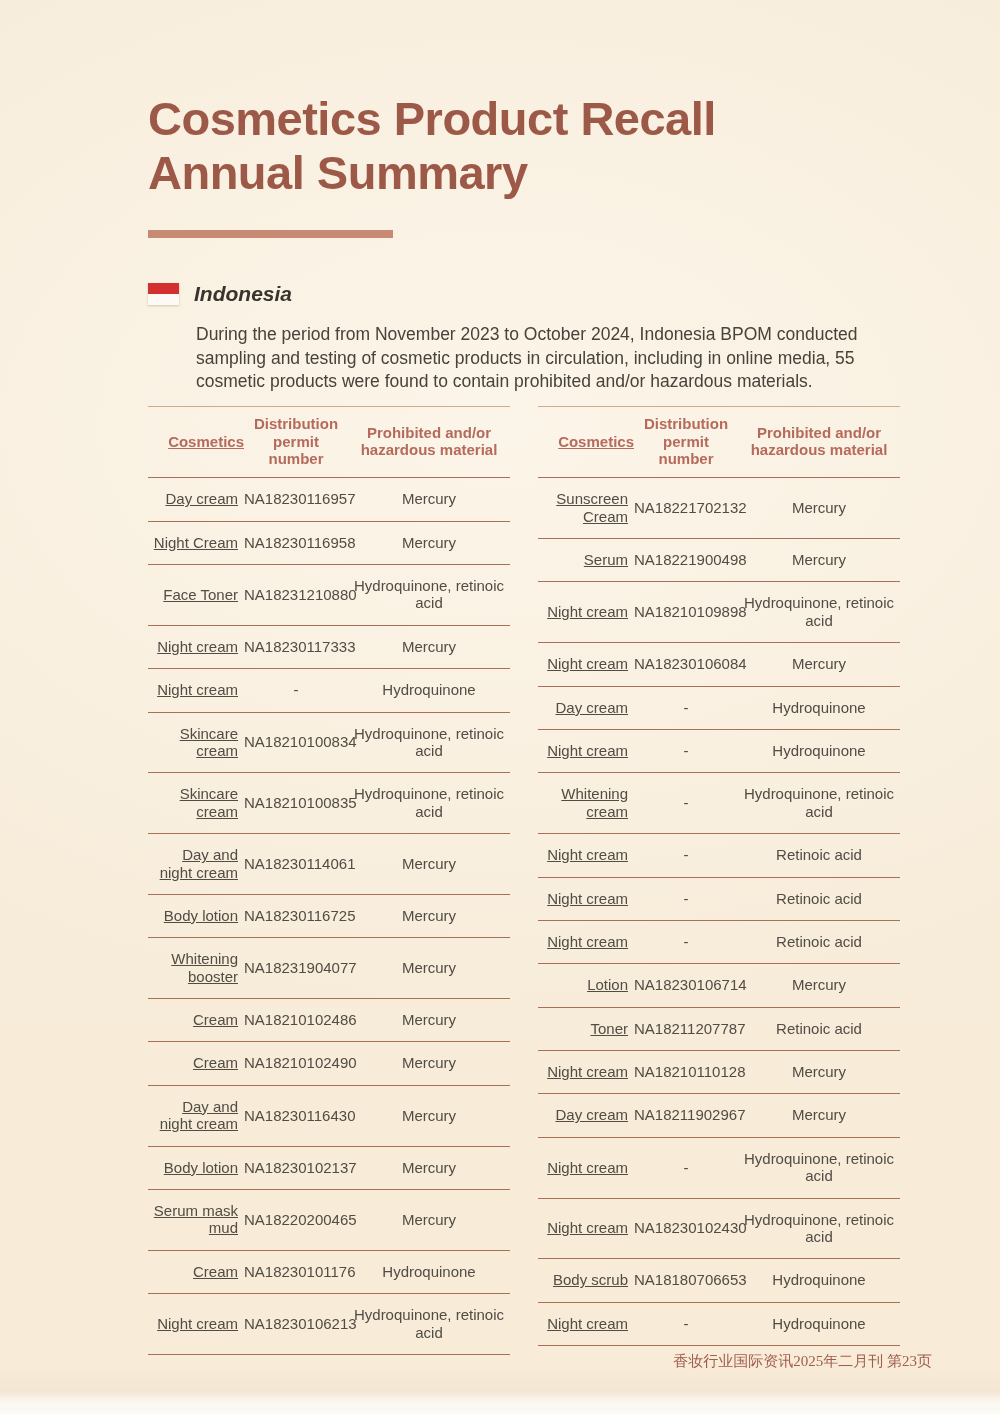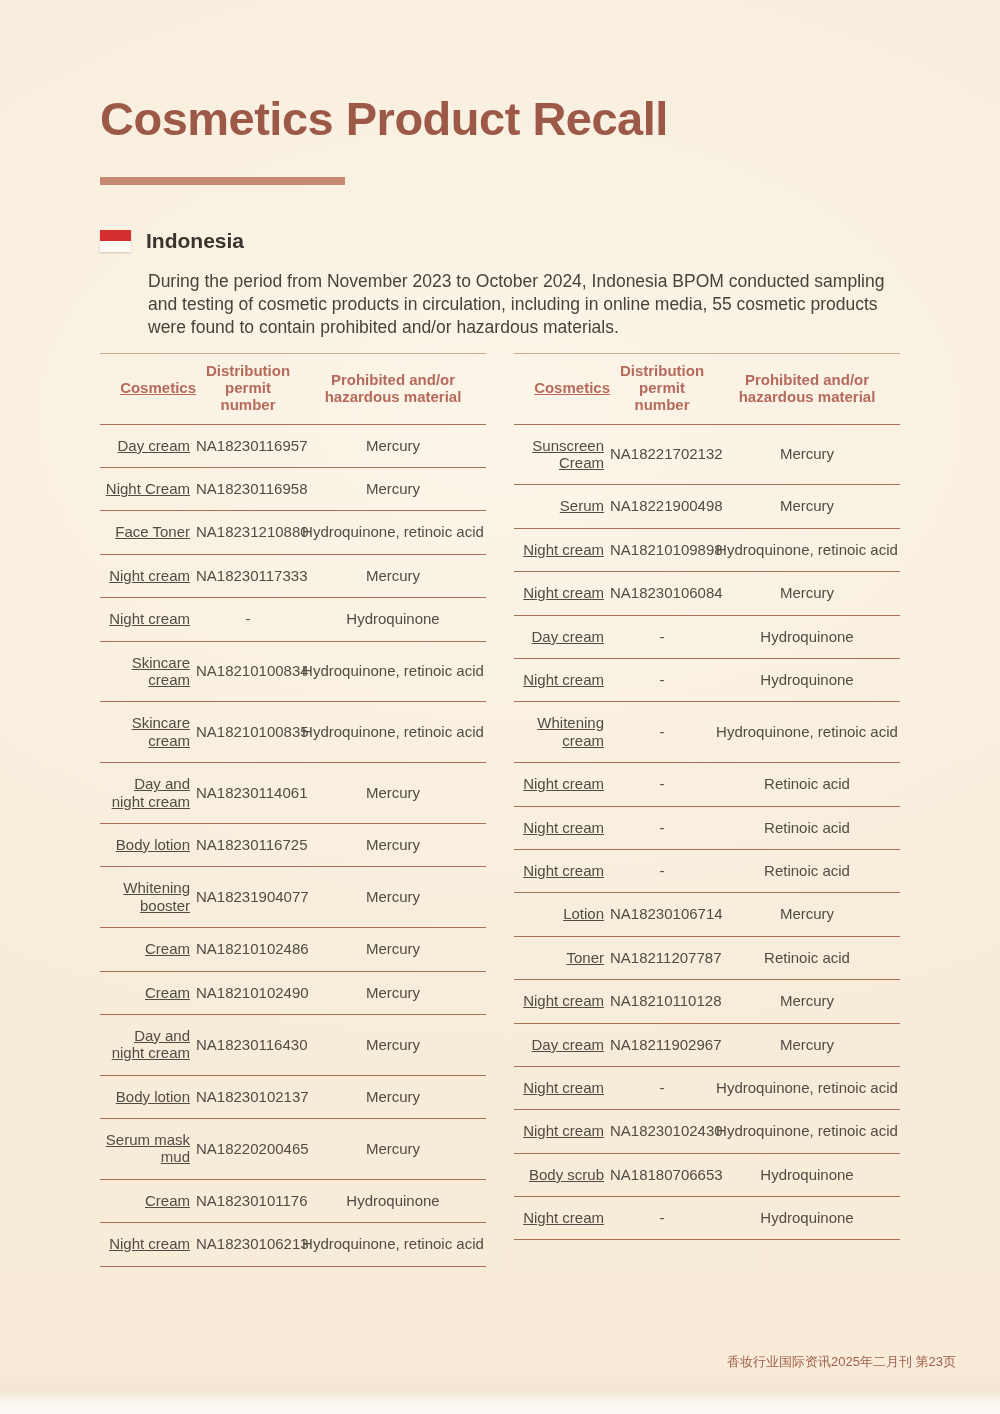--- a/index.html
+++ b/index.html
@@ -9,20 +9,21 @@
     background: #efe3cf;
   }
   .page {
     position: relative;
     width: 1000px;
     height: 1414px;
     overflow: hidden;
     background:
       radial-gradient(ellipse 1400px 900px at 50% 30%, rgba(255,252,245,0.55), rgba(255,252,245,0) 70%),
       linear-gradient(180deg, #f7ecda 0%, #f8ecd9 96.5%, #f3e7d4 98.4%, #fbf8f1 99.2%, #fcfaf5 100%);
+    padding-left: 48px;
   }
   .content { padding: 0 100px; }
 
   .title {
     padding-top: 92px;
     font-size: 47px;
     line-height: 1.14;
     font-weight: bold;
     color: #9d5947;
     letter-spacing: -0.5px;
@@ -32,20 +33,21 @@
     width: 245px;
     height: 8px;
     background: #c78b73;
   }
 
   .country-row {
     margin-top: 44px;
     display: flex;
     align-items: center;
     gap: 15px;
+    font-style: italic;
   }
   .flag {
     width: 31px;
     height: 22px;
     display: flex;
     flex-direction: column;
     box-shadow: 0 1px 2px rgba(90,60,40,0.25);
   }
   .flag .red   { flex: 1; background: #d43030; }
   .flag .white { flex: 1; background: #fdfaf5; }
@@ -90,33 +92,34 @@
     padding: 12px 0 13px;
     font-size: 15px;
     line-height: 1.16;
     color: #514c44;
   }
   .c-permit, .c-material { text-align: center; }
   .c-cosmetic { text-align: right; padding-right: 6px; text-decoration: underline; }
 
   .footer {
     position: absolute;
-    right: 44px;
+    right: 68px;
     bottom: 43px;
-    font-size: 13px;
+    font-size: 15px;
     color: #a15d4a;
+    font-family: Liberation Serif, serif;
   }
 </style>
 </head>
 <body>
 
 <div class="page">
   <div class="content">
 
-    <h1 class="title"><span>Cosmetics Product Recall</span><br></h1>
+    <h1 class="title"><span>Cosmetics Product Recall</span><br><span>Annual Summary</span></h1>
 
     <div class="title-rule"></div>
 
     <div class="country-row">
       <div class="flag">
         <div class="red"></div>
         <div class="white"></div>
       </div>
       <div class="country-name">Indonesia</div>
     </div>

